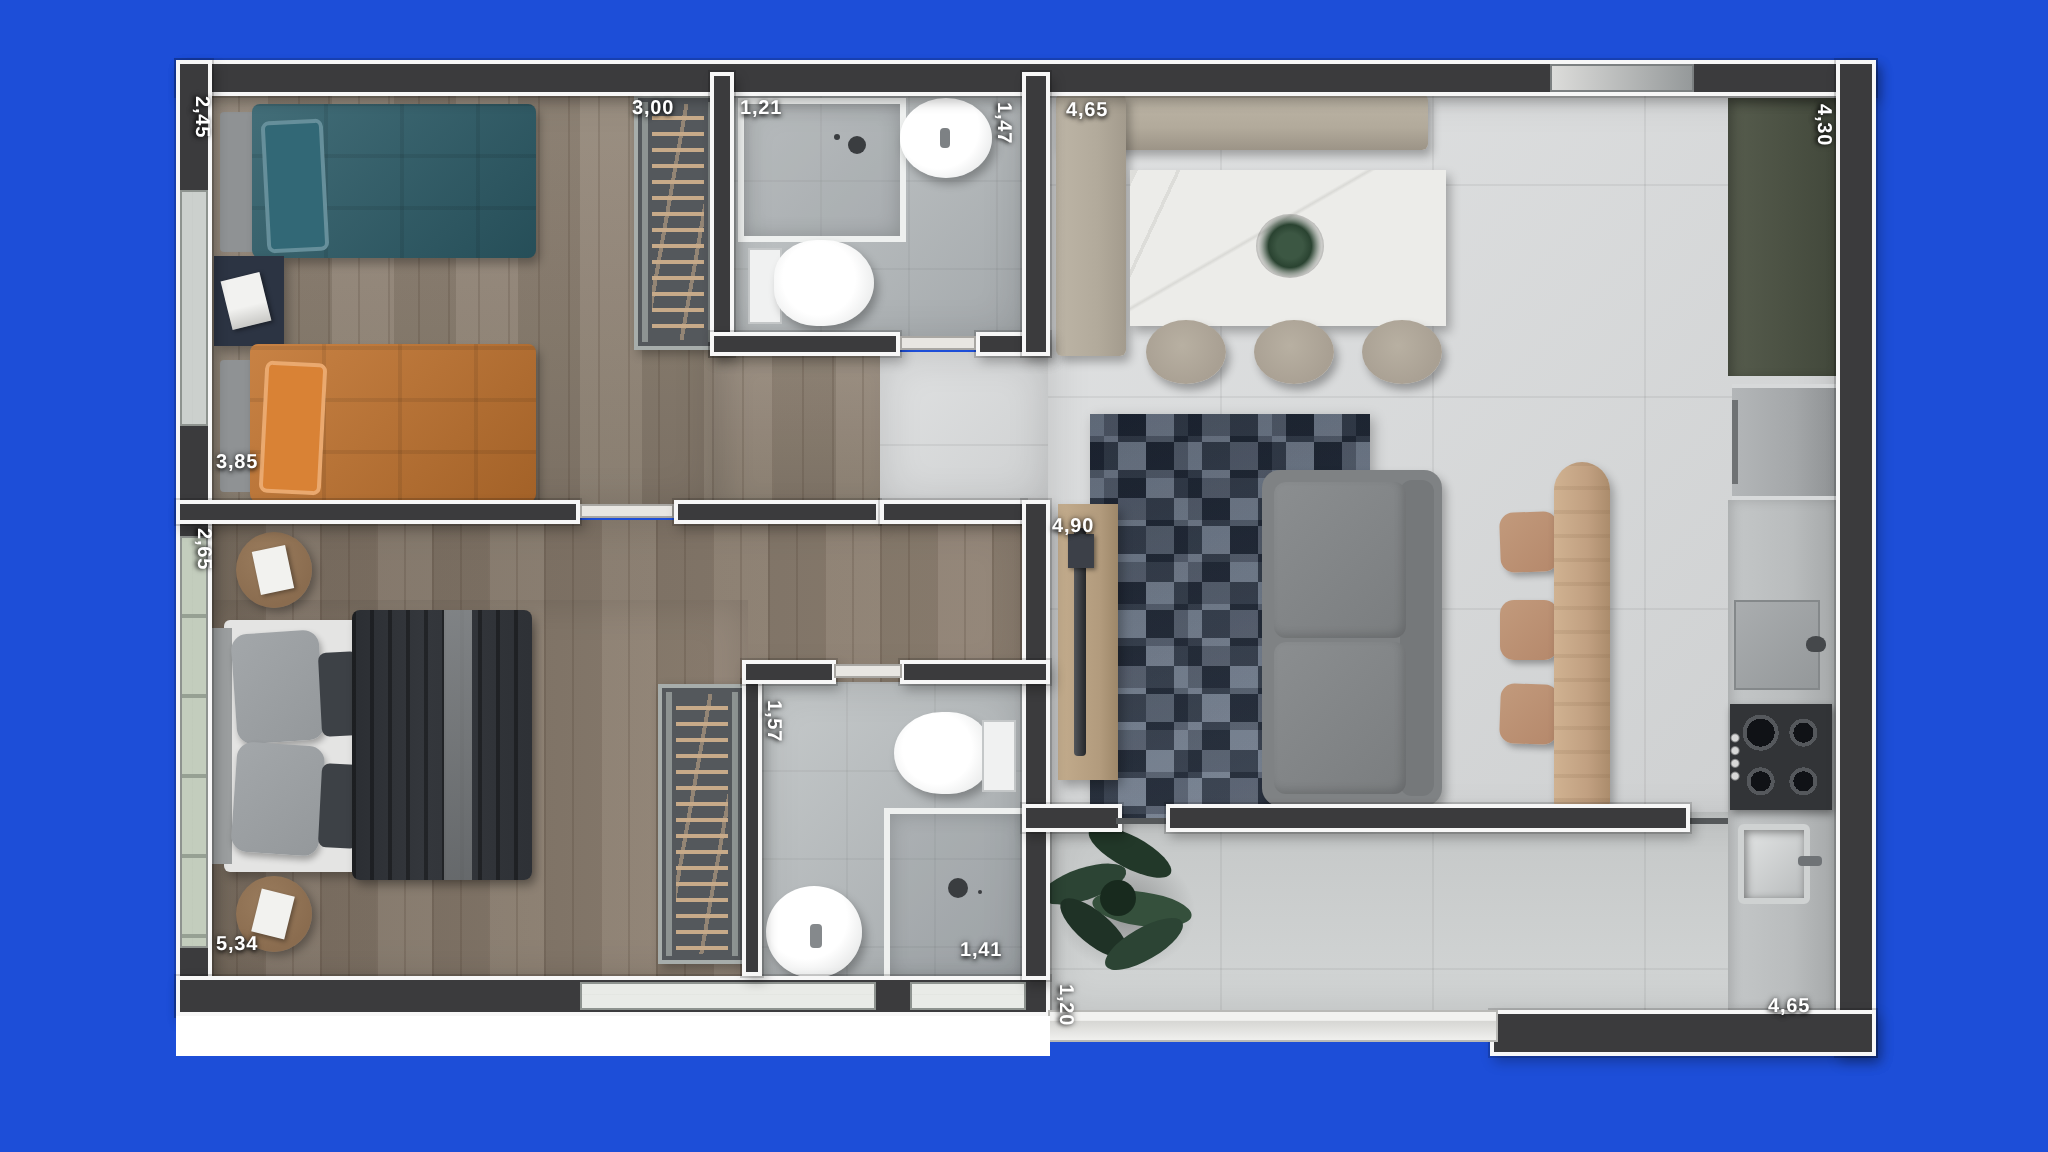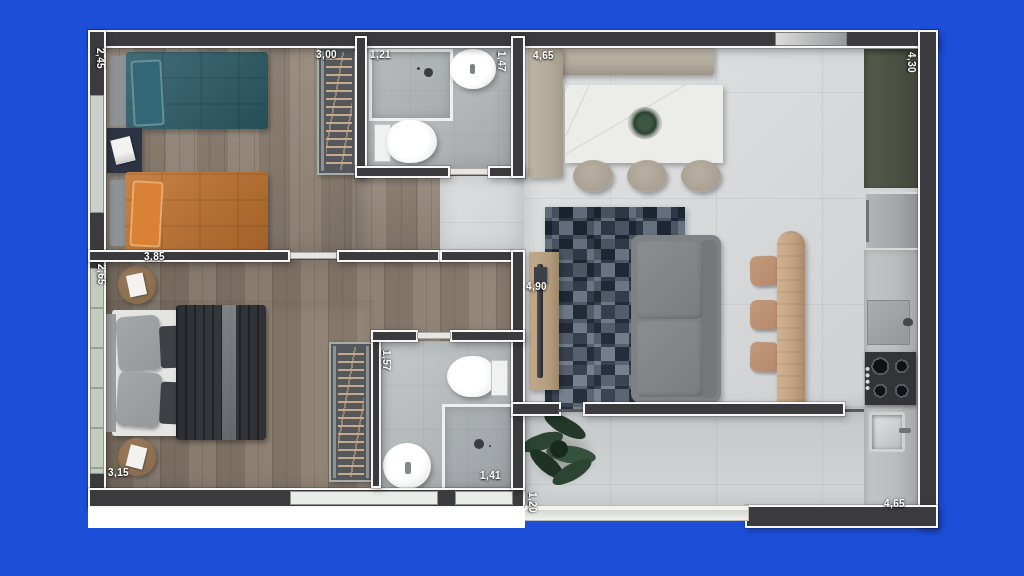--- a/index.html
+++ b/index.html
@@ -215,22 +215,22 @@
   <div class="wall" style="left:583px;top:402px;width:262px;height:14px;"></div>
 
   <div class="white-fix" style="left:88px;top:508px;width:437px;height:20px;"></div>
 
   <div class="dim v" style="left:95px;top:48px;">2,45</div>
   <div class="dim" style="left:316px;top:50px;">3,00</div>
   <div class="dim" style="left:370px;top:50px;">1,21</div>
   <div class="dim v" style="left:496px;top:51px;">1,47</div>
   <div class="dim" style="left:533px;top:51px;">4,65</div>
   <div class="dim v" style="left:906px;top:52px;">4,30</div>
-  <div class="dim" style="left:108px;top:252px;margin-left:36px;">3,85</div>
+  <div class="dim" style="left:108px;top:227px;">3,85</div>
   <div class="dim v" style="left:96px;top:264px;">2,65</div>
-  <div class="dim" style="left:486px;top:282px;padding-left:40px;">4,90</div>
+  <div class="dim" style="left:486px;top:259px;padding-left:40px;">4,90</div>
   <div class="dim v" style="left:381px;top:350px;">1,57</div>
-  <div class="dim" style="left:108px;top:468px;">3,15</div>
+  <div class="dim" style="left:108px;top:468px;">5,34</div>
   <div class="dim" style="left:480px;top:471px;">1,41</div>
   <div class="dim v" style="left:527px;top:492px;">1,20</div>
   <div class="dim" style="left:884px;top:499px;">4,65</div>
 
 </div>
 
 </body></html>

